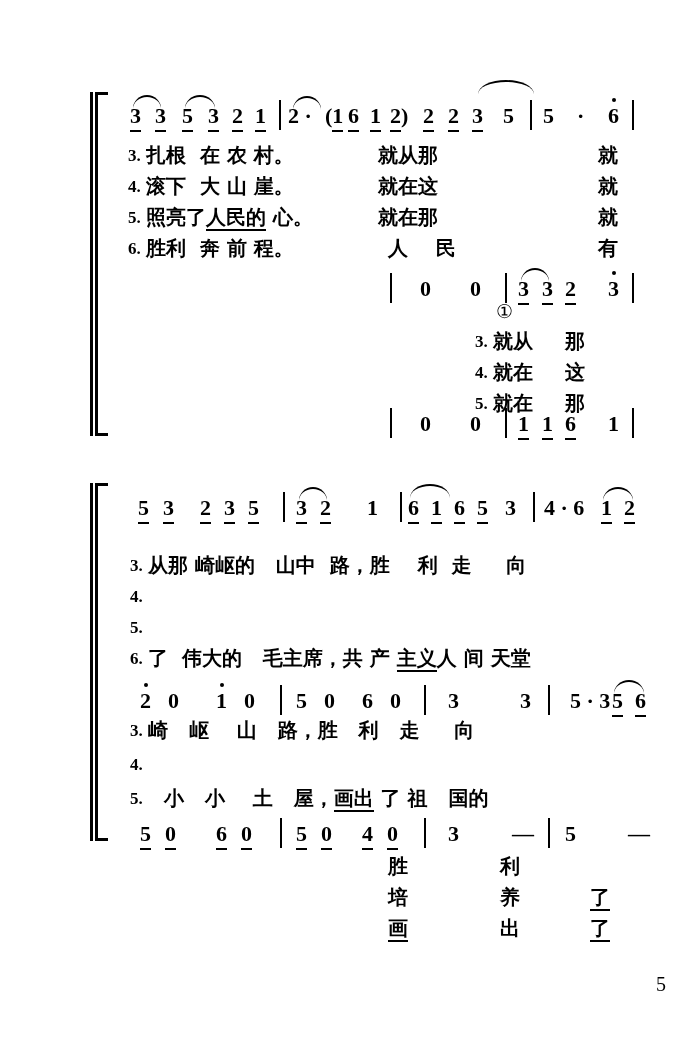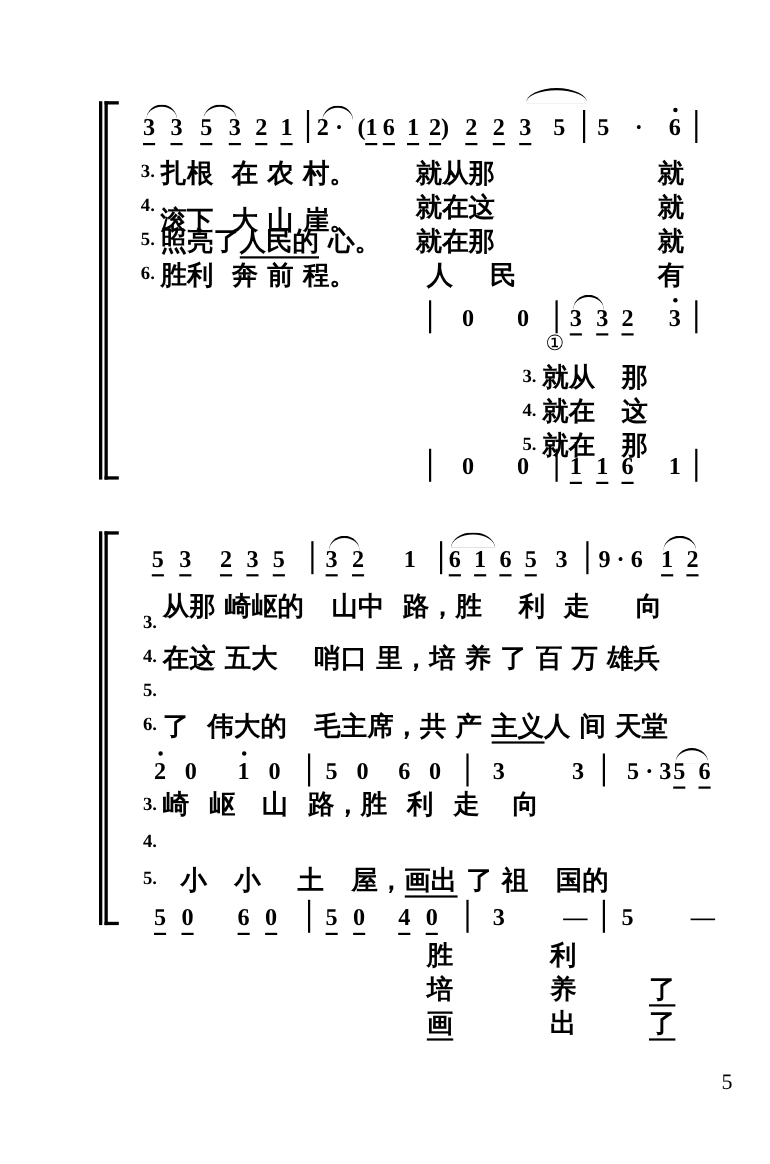--- a/index.html
+++ b/index.html
@@ -44,21 +44,21 @@
     white-space: pre;
     line-height: 1;
   }
   .note {
     font-family: "Liberation Serif", serif;
     font-size: 22px;
     font-weight: 700;
   }
   .lyr {
     font-family: "DejaVu Sans", sans-serif;
-    font-size: 24px;
+    font-size: 20px;
     font-weight: 700;
   }
   .lyr-num {
     font-family: "Liberation Serif", serif;
     font-size: 17px;
     font-weight: 700;
   }
   .barline {
     position: absolute;
     width: 2px;
@@ -134,21 +134,21 @@
   <div class="t note" style="left:577px; top:105px;">·</div>
   <div class="t note dot-above" style="left:608px; top:105px;">6</div>
   <div class="barline" style="left:632px; top:100px; height:30px;"></div>
 
   <div class="t lyr-num" style="left:128px; top:147px;">3.</div>
   <div class="t lyr" style="left:146px; top:145px;">扎根  在 农 村。</div>
   <div class="t lyr" style="left:378px; top:145px;">就从那</div>
   <div class="t lyr" style="left:598px; top:145px;">就</div>
 
   <div class="t lyr-num" style="left:128px; top:178px;">4.</div>
-  <div class="t lyr" style="left:146px; top:176px;margin-top:12px;">滚下  大 山 崖。</div>
+  <div class="t lyr" style="left:146px; top:176px;">滚下  大 山 崖。</div>
   <div class="t lyr" style="left:378px; top:176px;">就在这</div>
   <div class="t lyr" style="left:598px; top:176px;">就</div>
 
   <div class="t lyr-num" style="left:128px; top:209px;">5.</div>
   <div class="t lyr" style="left:146px; top:207px;">照亮了<span class="underline-word">人民的</span> 心。</div>
   <div class="t lyr" style="left:378px; top:207px;">就在那</div>
   <div class="t lyr" style="left:598px; top:207px;">就</div>
 
   <div class="t lyr-num" style="left:128px; top:240px;">6.</div>
   <div class="t lyr" style="left:146px; top:238px;">胜利  奔 前 程。</div>
@@ -203,30 +203,29 @@
   <div class="t note" style="left:320px; top:497px;"><span class="u1">2</span></div>
   <div class="t note" style="left:367px; top:497px;">1</div>
   <div class="barline" style="left:400px; top:492px; height:30px;"></div>
   <div class="slur" style="left:410px; top:484px; width:40px;"></div>
   <div class="t note" style="left:408px; top:497px;"><span class="u1">6</span></div>
   <div class="t note" style="left:431px; top:497px;"><span class="u1">1</span></div>
   <div class="t note" style="left:454px; top:497px;"><span class="u1">6</span></div>
   <div class="t note" style="left:477px; top:497px;"><span class="u1">5</span></div>
   <div class="t note" style="left:505px; top:497px;">3</div>
   <div class="barline" style="left:533px; top:492px; height:30px;"></div>
-  <div class="t note" style="left:544px; top:497px;">9 · 6</div>
+  <div class="t note" style="left:544px; top:497px;">4 · 6</div>
   <div class="slur" style="left:603px; top:487px; width:30px;"></div>
   <div class="t note" style="left:601px; top:497px;"><span class="u1">1</span></div>
   <div class="t note" style="left:624px; top:497px;"><span class="u1">2</span></div>
 
   <div class="t lyr-num" style="left:130px; top:557px;">3.</div>
-  <div class="t lyr" style="left:148px; top:539px;">从那 崎岖的   山中  路，胜    利  走     向</div>
+  <div class="t lyr" style="left:148px; top:555px;">从那 崎岖的   山中  路，胜    利  走     向</div>
 
   <div class="t lyr-num" style="left:130px; top:588px;">4.</div>
-  <div class="t lyr" style="left:148px; top:586px;">在这 五大    哨口 里，培 养 了 百 万 雄兵</div>
 
   <div class="t lyr-num" style="left:130px; top:619px;">5.</div>
 
   <div class="t lyr-num" style="left:130px; top:650px;">6.</div>
   <div class="t lyr" style="left:148px; top:648px;">了  伟大的   毛主席，共 产 <span class="underline-word">主义</span>人 间 天堂</div>
 
   <div class="t note dot-above" style="left:140px; top:690px;">2</div>
   <div class="t note" style="left:168px; top:690px;">0</div>
   <div class="t note dot-above" style="left:216px; top:690px;">1</div>
   <div class="t note" style="left:244px; top:690px;">0</div>
@@ -238,21 +237,21 @@
   <div class="barline" style="left:424px; top:685px; height:30px;"></div>
   <div class="t note" style="left:448px; top:690px;">3</div>
   <div class="t note" style="left:520px; top:690px;">3</div>
   <div class="barline" style="left:548px; top:685px; height:30px;"></div>
   <div class="t note" style="left:558px; top:690px;margin-left:12px;">5 · 3</div>
   <div class="slur" style="left:614px; top:680px; width:30px;"></div>
   <div class="t note" style="left:612px; top:690px;"><span class="u1">5</span></div>
   <div class="t note" style="left:635px; top:690px;"><span class="u1">6</span></div>
 
   <div class="t lyr-num" style="left:130px; top:722px;">3.</div>
-  <div class="t lyr" style="left:148px; top:720px;font-family:Liberation Serif, serif;">崎   岖    山   路，胜   利   走     向</div>
+  <div class="t lyr" style="left:148px; top:720px;">崎   岖    山   路，胜   利   走     向</div>
 
   <div class="t lyr-num" style="left:130px; top:756px;">4.</div>
 
   <div class="t lyr-num" style="left:130px; top:790px;">5.</div>
   <div class="t lyr" style="left:164px; top:788px;">小   小    土   屋，<span class="underline-word">画出</span> 了 祖   国的</div>
 
   <div class="t note" style="left:140px; top:823px;"><span class="u1">5</span></div>
   <div class="t note" style="left:165px; top:823px;"><span class="u1">0</span></div>
   <div class="t note" style="left:216px; top:823px;"><span class="u1">6</span></div>
   <div class="t note" style="left:241px; top:823px;"><span class="u1">0</span></div>

